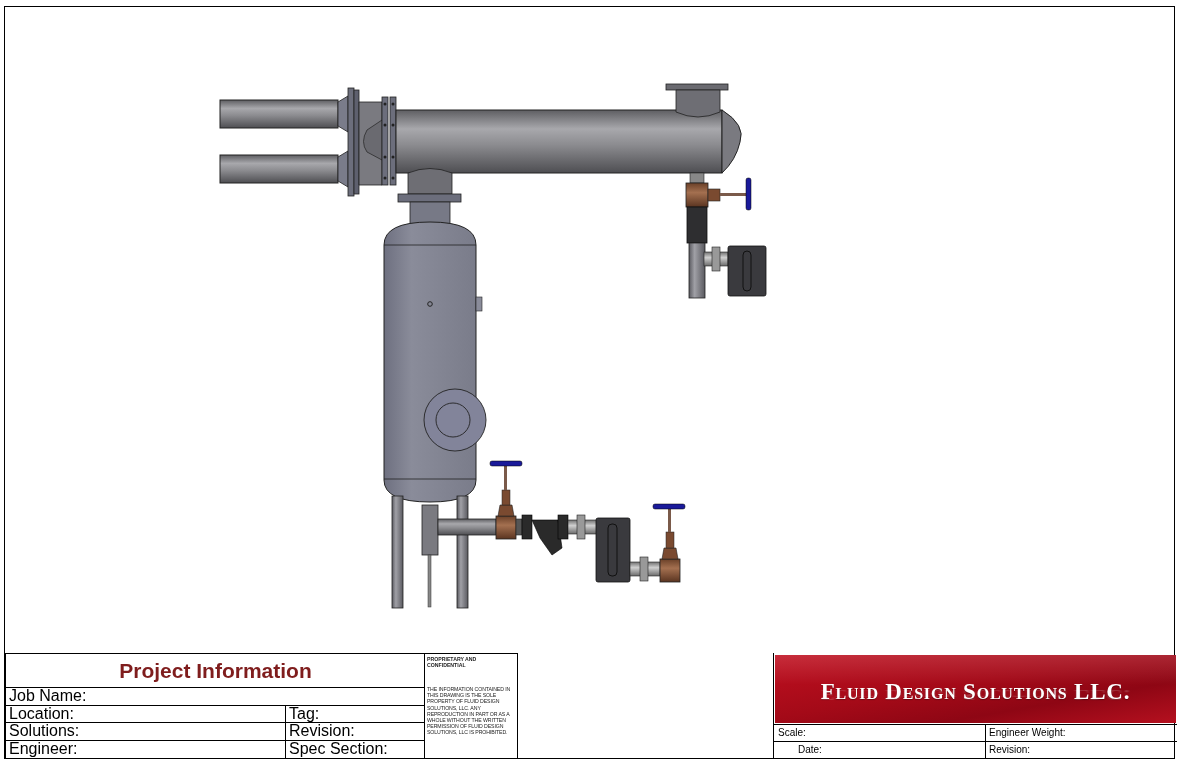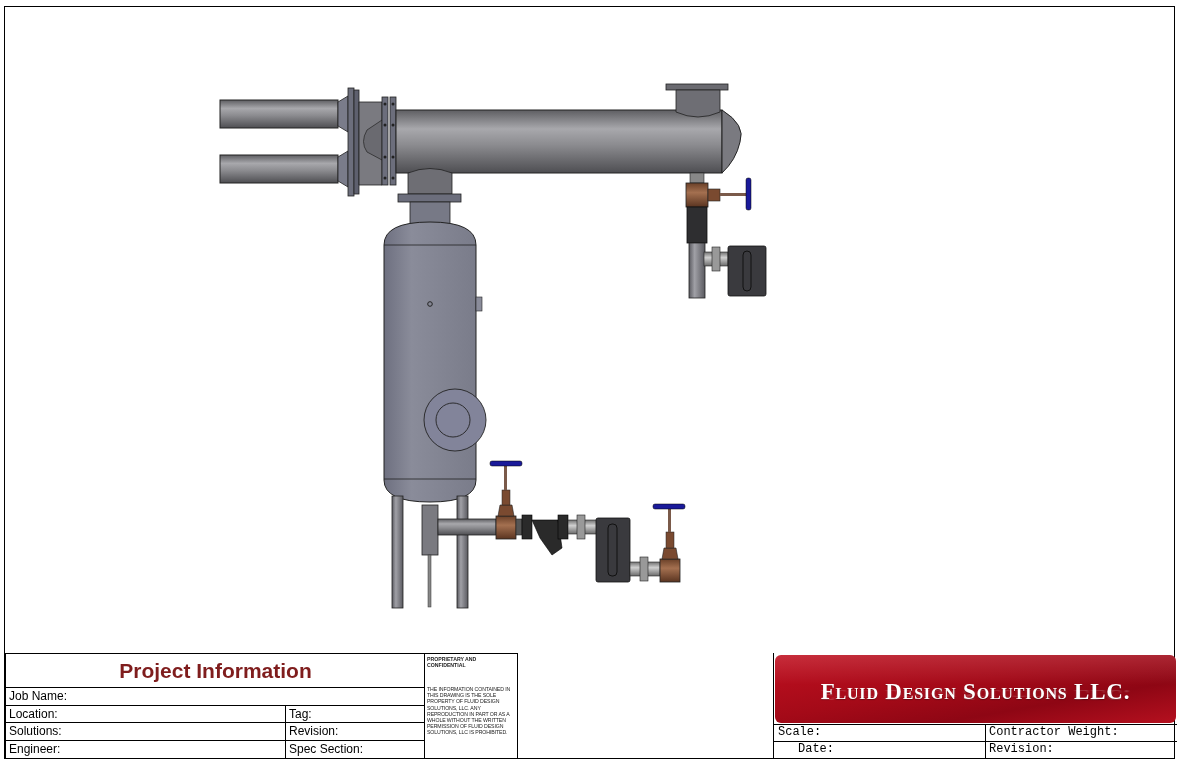--- a/index.html
+++ b/index.html
@@ -3,37 +3,37 @@
 <meta charset="utf-8">
 <style>
   html, body { margin:0; padding:0; background:#ffffff; }
   body { width:1181px; height:765px; position:relative; overflow:hidden; font-family:"Liberation Sans", sans-serif; }
   .sheet-border { position:absolute; left:4px; top:6px; width:1171px; height:753px; border:1.5px solid #000; box-sizing:border-box; }
   .drawing { position:absolute; left:0; top:0; width:1181px; height:650px; }
 
   
   .proj { position:absolute; left:5px; top:653px; width:420px; height:106px; border:1px solid #000; border-right:none; box-sizing:border-box; }
   .proj-title { position:absolute; left:0; top:0; width:100%; height:34px; text-align:center; font-weight:bold; font-size:21px; line-height:34px; color:#7f1d1d; border-bottom:1px solid #000; box-sizing:border-box; }
-  .proj-row { position:absolute; left:0; width:100%; height:17.5px; border-bottom:1px solid #000; box-sizing:border-box; font-size:12px; line-height:16px; }
+  .proj-row { position:absolute; left:0; width:100%; height:17.5px; border-bottom:1px solid #000; box-sizing:border-box; font-size:16px; line-height:16px; }
   .proj-row:last-child { border-bottom:none; }
   .cell-l { position:absolute; left:3px; top:0; }
   .cell-r { position:absolute; left:283px; top:0; height:100%; padding-left:0; }
   .cell-div { position:absolute; left:279px; top:0; width:1px; height:100%; background:#000; }
 
   .conf { position:absolute; left:424px; top:653px; width:94px; height:106px; border:1px solid #000; box-sizing:border-box; font-size:5.2px; line-height:6.2px; color:#222; padding:2px 2px; }
   .conf-h { font-weight:bold; font-size:5.2px; }
   .conf-b { position:absolute; left:2px; top:32px; width:88px; letter-spacing:-0.1px; }
 
   
   .comp { position:absolute; left:773px; top:653px; width:403px; height:106px; border-left:1px solid #000; box-sizing:border-box; }
-  .logo { position:absolute; left:1px; top:2px; width:401px; height:68px; background:linear-gradient(170deg,#c01020 0%,#a40a18 45%,#8e0614 70%,#b5101f 100%); overflow:hidden;border-radius:6px; }
+  .logo { position:absolute; left:1px; top:2px; width:401px; height:68px; background:linear-gradient(170deg,#c01020 0%,#a40a18 45%,#8e0614 70%,#b5101f 100%); overflow:hidden; }
   .logo-sheen { position:absolute; left:0; top:0; width:100%; height:30px; background:linear-gradient(180deg,rgba(255,255,255,0.12),rgba(255,255,255,0)); }
   .logo-text { position:absolute; left:0; top:24px; width:100%; text-align:center; color:#fff; font-family:"Liberation Serif", serif; font-size:23px; font-variant:small-caps; letter-spacing:0.8px; font-weight:bold; text-shadow:0 1px 1px rgba(0,0,0,0.35); }
   .logo-refl { position:absolute; left:0; top:47px; width:100%; text-align:center; color:rgba(255,255,255,0.18); font-family:"Liberation Serif", serif; font-size:23px; font-variant:small-caps; letter-spacing:0.8px; font-weight:bold; transform:scaleY(-0.6); transform-origin:top; filter:blur(1px); }
-  .comp-row { position:absolute; left:0; width:403px; height:17px; border-top:1px solid #000; box-sizing:border-box; font-size:12px; line-height:15px;font-family:Liberation Mono, monospace; }
+  .comp-row { position:absolute; left:0; width:403px; height:17px; border-top:1px solid #000; box-sizing:border-box; font-size:10px; line-height:15px; }
   .comp-row .l { position:absolute; left:4px; top:0; }
   .comp-row .r { position:absolute; left:215px; top:0; }
   .comp-row .d { position:absolute; left:211px; top:0; width:1px; height:100%; background:#000; }
 </style>
 </head>
 <body>
 
 <div class="sheet-border"></div>
 
 <svg class="drawing" viewBox="0 0 1181 650" width="1181" height="650">
@@ -203,20 +203,20 @@
 
 <div class="comp">
   <div class="logo">
     <div class="logo-sheen"></div>
     <div class="logo-text">Fluid Design Solutions LLC.</div>
     <div class="logo-refl">Fluid Design Solutions LLC.</div>
   </div>
   <div class="comp-row" style="top:71px;">
     <span class="l">Scale:</span>
     <span class="d"></span>
-    <span class="r">Contractor Weight:</span>
+    <span class="r">Engineer Weight:</span>
   </div>
   <div class="comp-row" style="top:88px;">
     <span class="l" style="left:24px;">Date:</span>
     <span class="d"></span>
     <span class="r">Revision:</span>
   </div>
 </div>
 
 </body></html>

